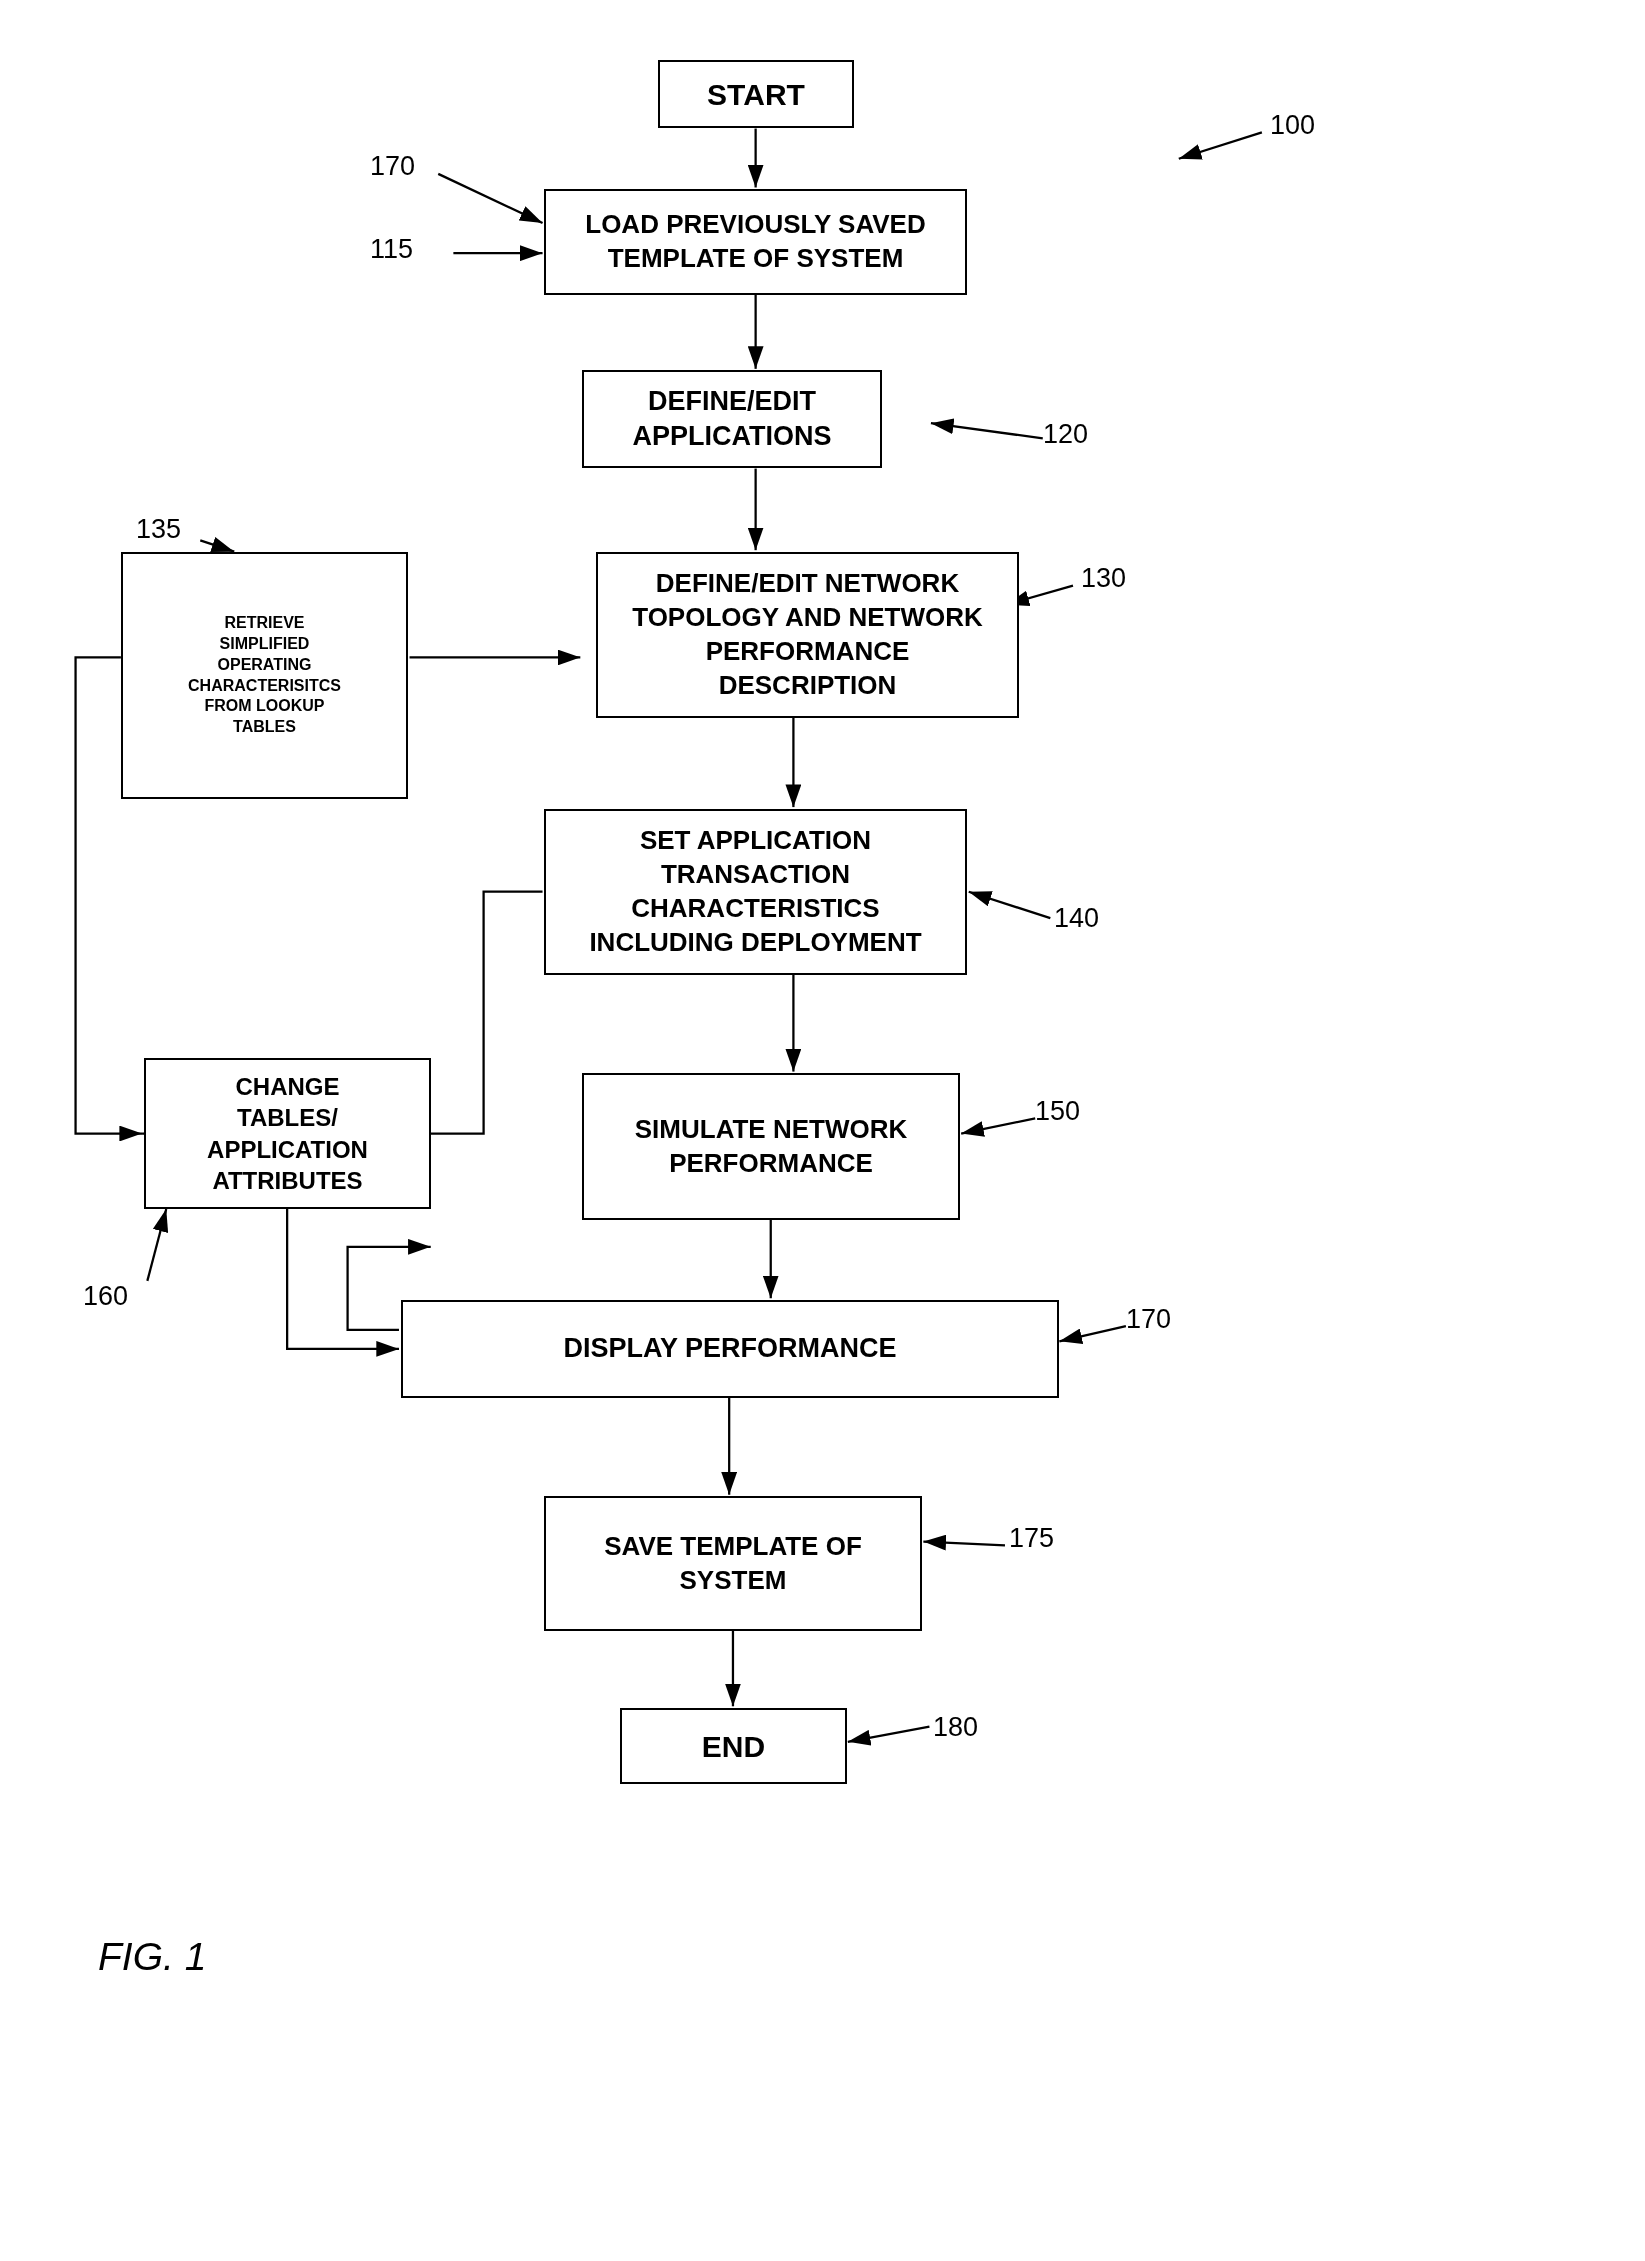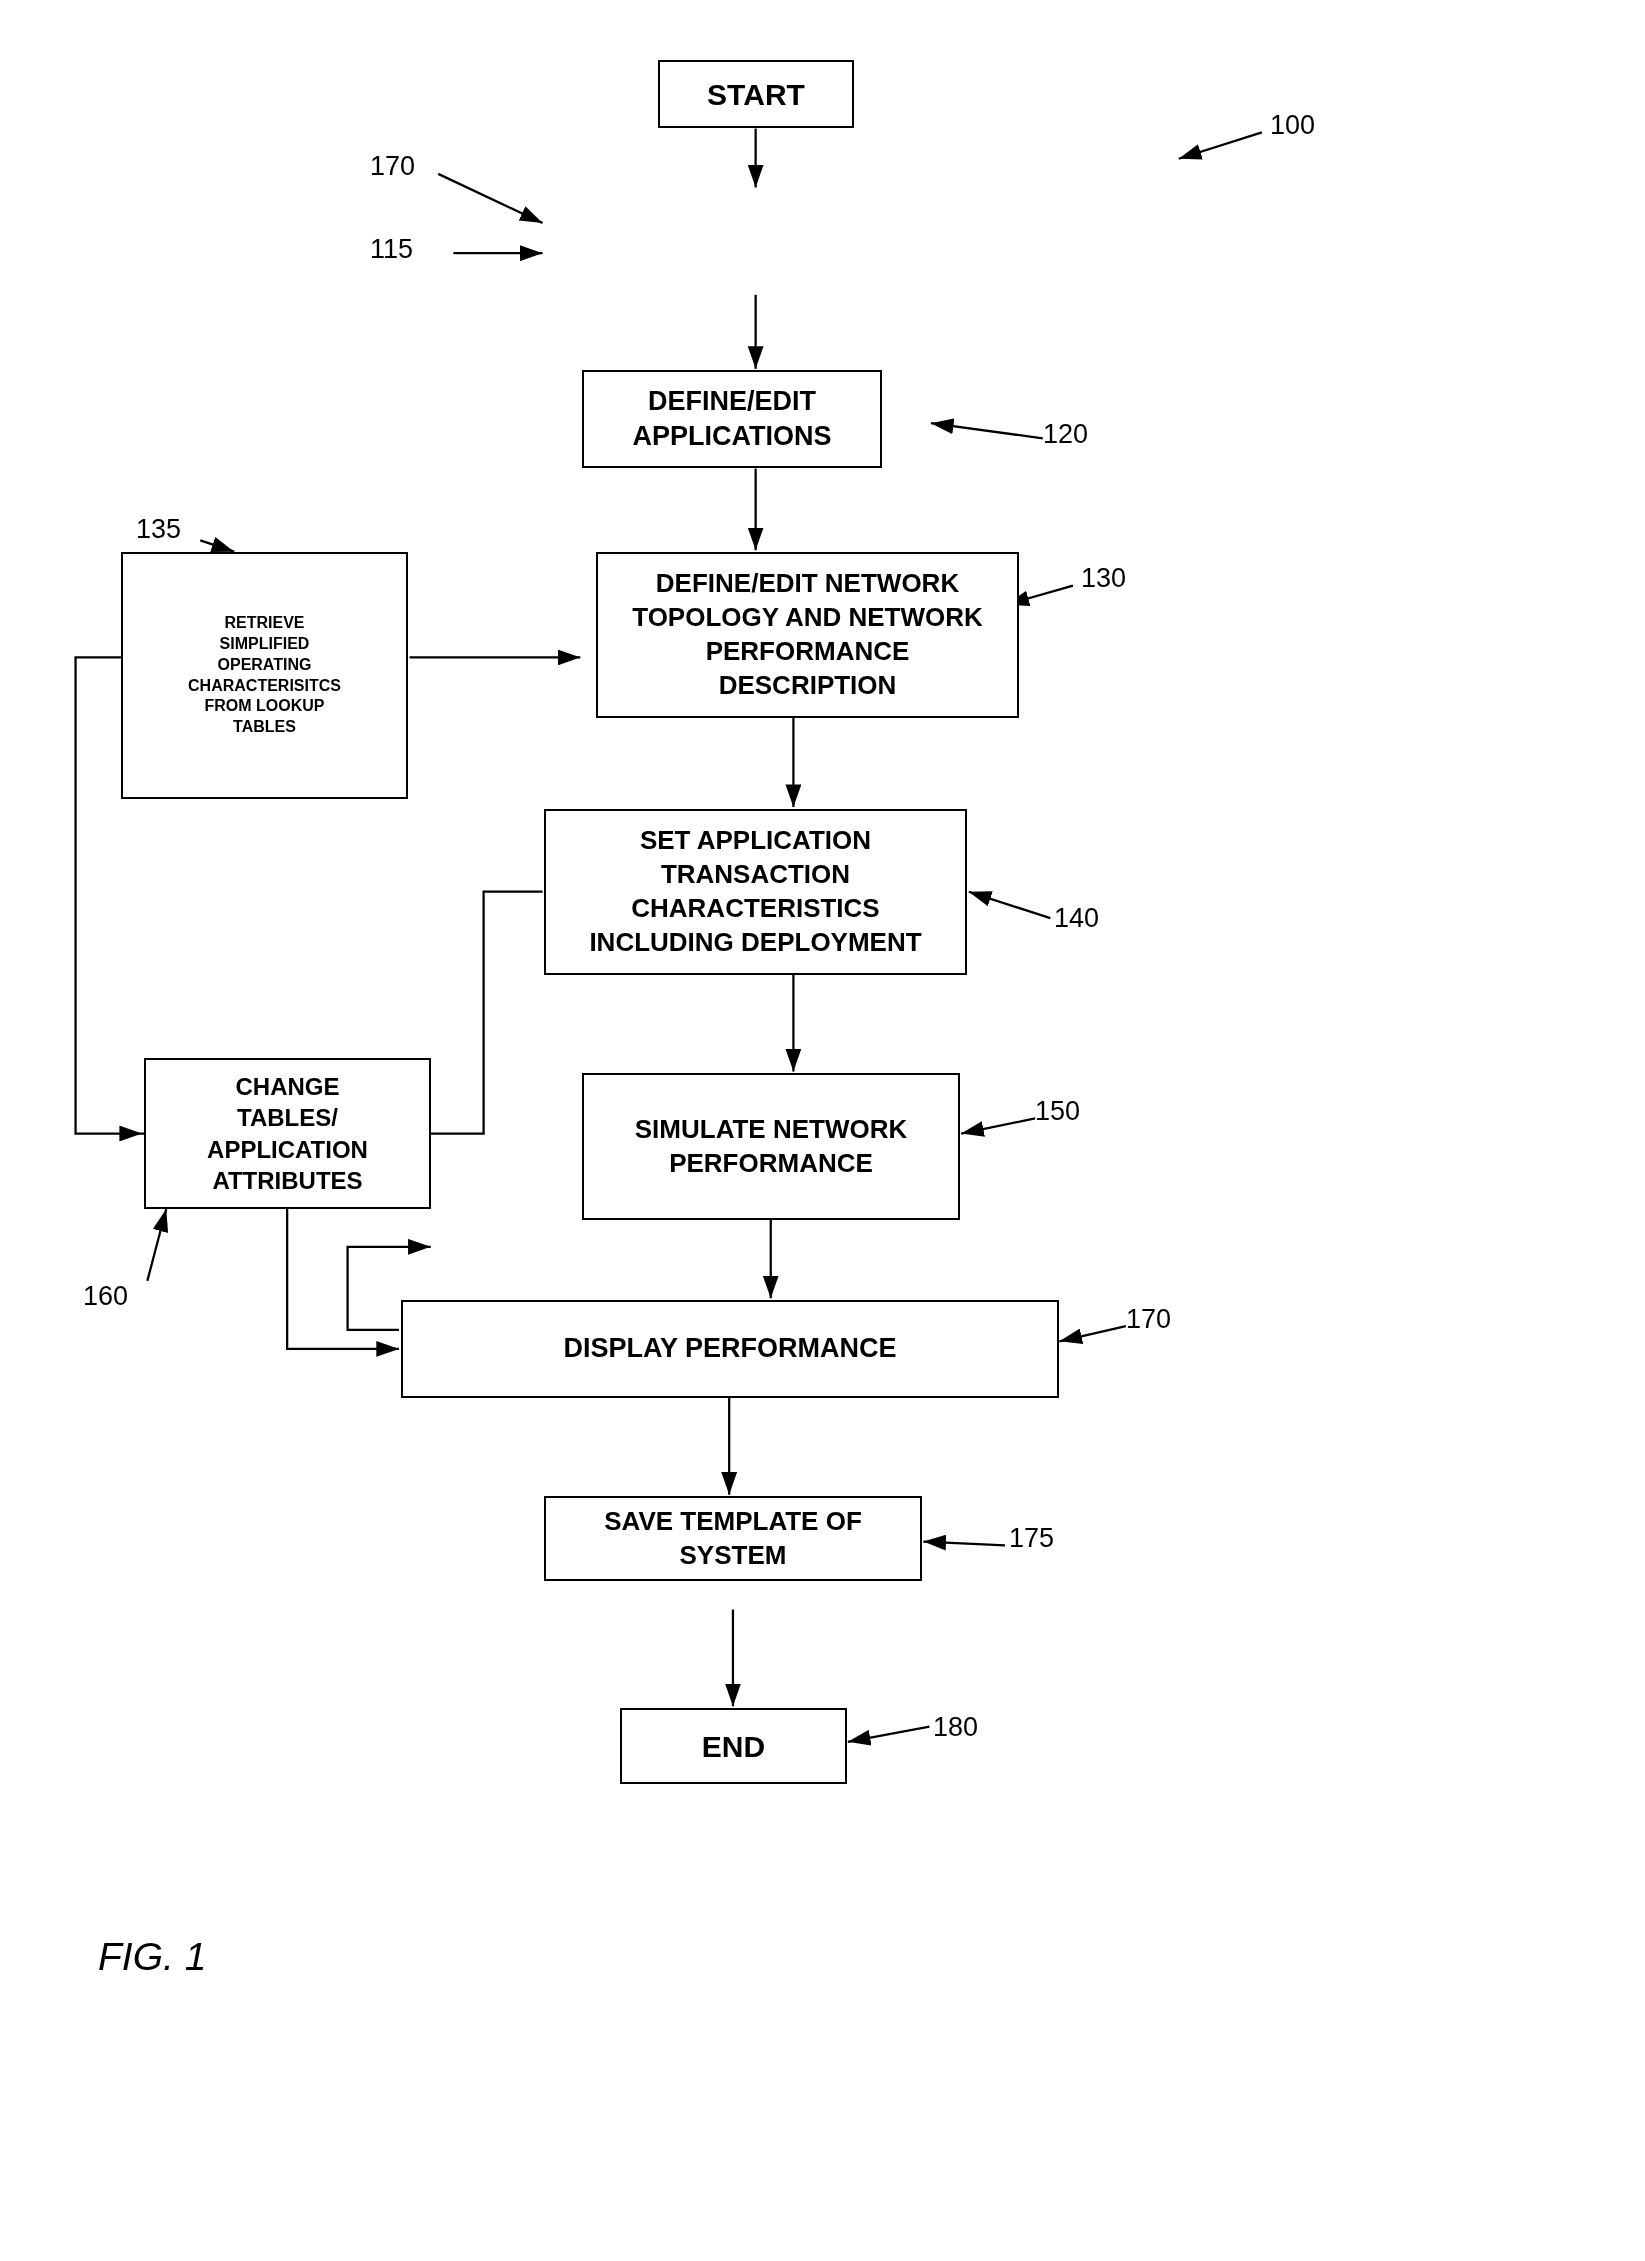--- a/index.html
+++ b/index.html
@@ -114,20 +114,24 @@
     <line x1="1670" y1="175" x2="1560" y2="210" stroke="#000" stroke-width="3" marker-end="url(#arrowhead)"></line>
 
     <polyline points="160,870 100,870 100,1500 188,1500" stroke="#000" stroke-width="3" fill="none" marker-end="url(#arrowhead)"></polyline>
 
   </svg>
 
   <div class="box" style="left:658px; top:60px; width:196px; height:68px; font-size:30px;">
     <span>START</span>
   </div>
 
+  <div class="box" style="left:544px; top:189px; width:423px; height:106px; font-size:26px;">
+    <span style="white-space:pre-line;">LOAD PREVIOUSLY SAVED
+TEMPLATE OF SYSTEM</span>
+  </div>
 
   <div class="box" style="left:582px; top:370px; width:300px; height:98px; font-size:27px;">
     <span style="white-space:pre-line;">DEFINE/EDIT
 APPLICATIONS</span>
   </div>
 
   <div class="box" style="left:596px; top:552px; width:423px; height:166px; font-size:26px;">
     <span style="white-space:pre-line;">DEFINE/EDIT NETWORK
 TOPOLOGY AND NETWORK
 PERFORMANCE
@@ -159,21 +163,21 @@
     <span style="white-space:pre-line;">CHANGE
 TABLES/
 APPLICATION
 ATTRIBUTES</span>
   </div>
 
   <div class="box" style="left:401px; top:1300px; width:658px; height:98px; font-size:27px;">
     <span style="white-space:pre-line;">DISPLAY PERFORMANCE</span>
   </div>
 
-  <div class="box" style="left:544px; top:1496px; width:378px; height:85px; font-size:26px;">
+  <div class="box" style="left:544px; top:1496px; width:378px; height:135px; font-size:26px;">
     <span style="white-space:pre-line;">SAVE TEMPLATE OF
 SYSTEM</span>
   </div>
 
   <div class="box" style="left:620px; top:1708px; width:227px; height:76px; font-size:30px;">
     <span>END</span>
   </div>
 
   <div class="label" style="left:1270px; top:110px;">100</div>
   <div class="label" style="left:370px; top:151px;">170</div>

